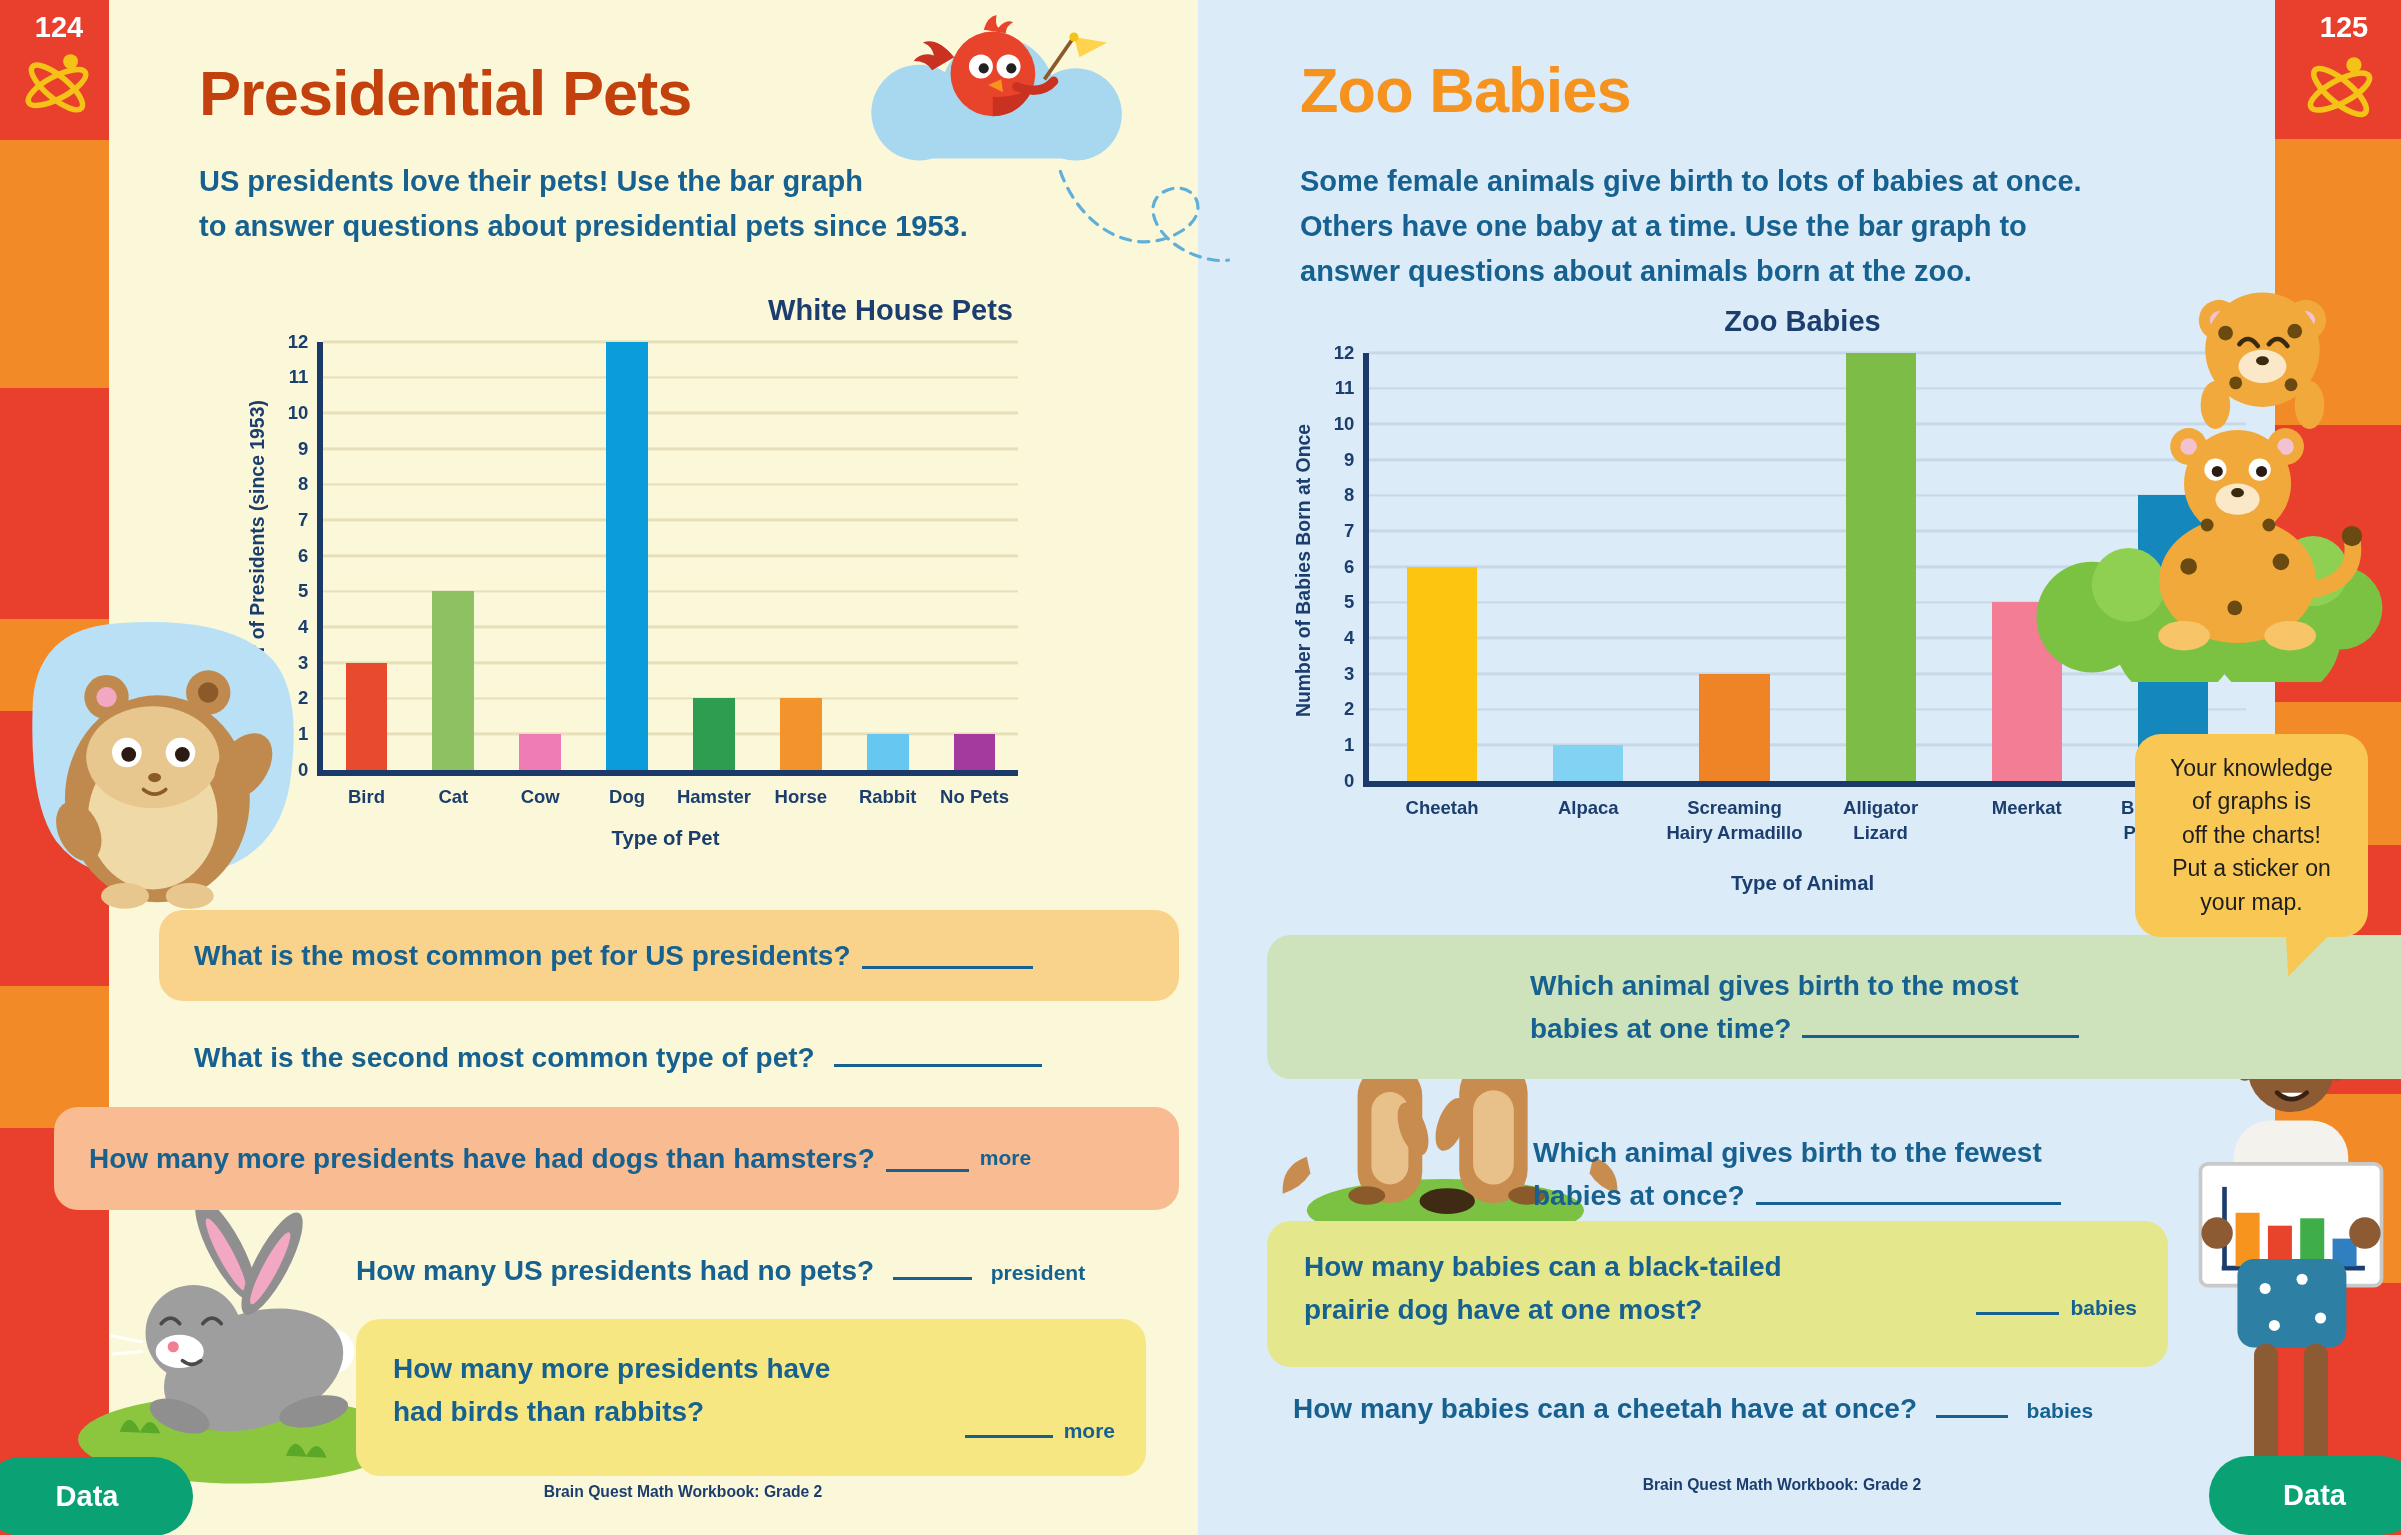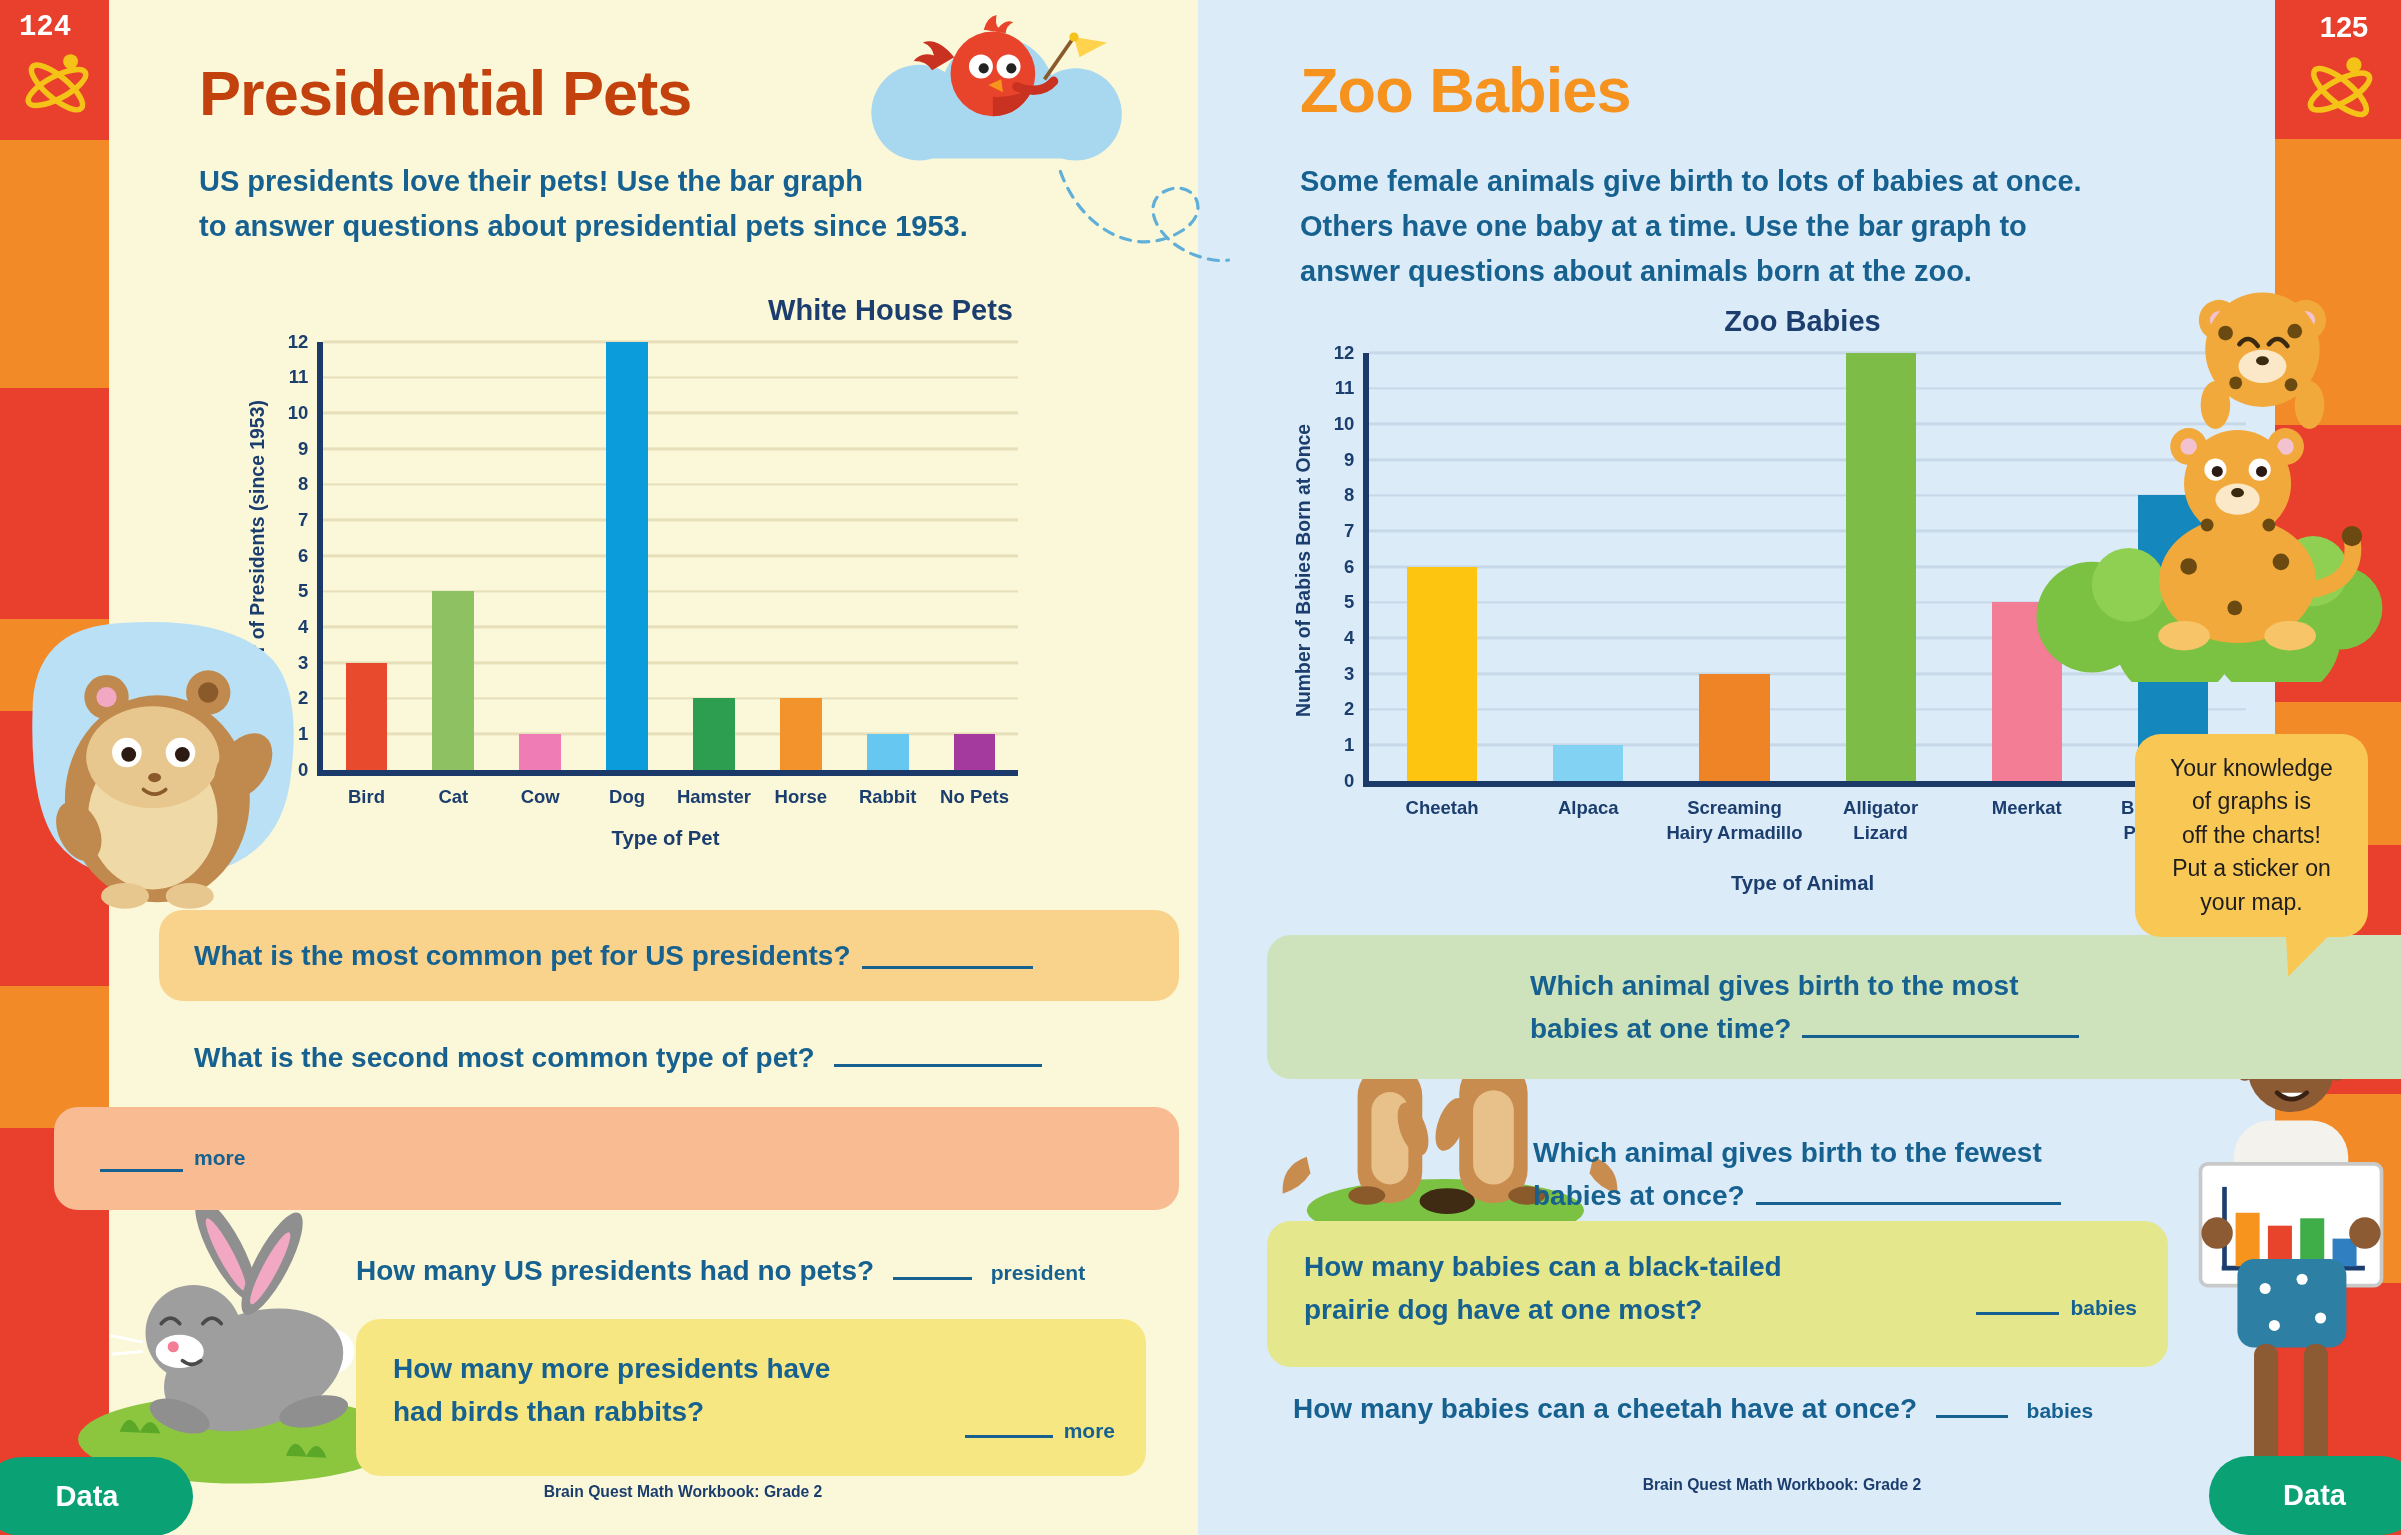--- a/index.html
+++ b/index.html
@@ -70,21 +70,21 @@
 <div class="abs strip strip-right">
   <div class="s" style="height:139px;background:#E8402C"></div>
   <div class="s" style="height:286px;background:#F28A28"></div>
   <div class="s" style="height:277px;background:#E8402C"></div>
   <div class="s" style="height:143px;background:#F28A28"></div>
   <div class="s" style="height:249px;background:#E8402C"></div>
   <div class="s" style="height:189px;background:#F28A28"></div>
   <div class="s" style="height:252px;background:#E8402C"></div>
 </div>
 
-<div class="abs corner-num" style="left:8px;top:11px;font-family:Liberation Mono, monospace;">124</div>
+<div class="abs corner-num" style="left:22px;top:11px;">124</div>
 <svg class="abs illus" style="left:20.3px;top:48px;" width="74" height="74" viewBox="0 0 60 60">
   <g fill="none" stroke="#F5C318" stroke-width="4.5">
     <ellipse cx="30" cy="32" rx="26" ry="9" transform="rotate(-28 30 32)"></ellipse>
     <ellipse cx="30" cy="32" rx="26" ry="9" transform="rotate(40 30 32)"></ellipse>
   </g>
   <circle cx="41" cy="11" r="6" fill="#F5C318"></circle>
 </svg>
 <div class="abs corner-num" style="left:2307px;top:11px;">125</div>
 <svg class="abs illus" style="left:2302px;top:51px;" width="76" height="76" viewBox="0 0 60 60">
   <g fill="none" stroke="#F5C318" stroke-width="4.5">
@@ -219,20 +219,21 @@
 
 <div class="abs q qbox" style="left:159px;top:910px;width:985px;height:91px;background:#F9D38B;padding-left:35px;">
   <span>What is the most common pet for US presidents?</span>
   <span class="blank" style="width:171px;"></span>
 </div>
 <div class="abs q" style="left:194px;top:1036px;">
   <span>What is the second most common type of pet?</span>
   <span class="blank" style="width:208px;"></span>
 </div>
 <div class="abs q qbox" style="left:54px;top:1107px;width:1090px;height:103px;background:#F8BB92;padding-left:35px;">
+  <span>How many more presidents have had dogs than hamsters?</span>
   <span class="blank" style="width:83px;"></span>
   <span class="suffix">more</span>
 </div>
 <div class="abs q" style="left:356px;top:1249px;">
   <span>How many US presidents had no pets?</span>
   <span class="blank" style="width:79px;"></span>
   <span class="suffix">president</span>
 </div>
 <div class="abs q" style="left:356px;top:1319px;width:790px;height:157px;background:#F7E783;border-radius:24px;">
   <div class="preline" style="padding:28px 0 0 37px;">How many more presidents have

